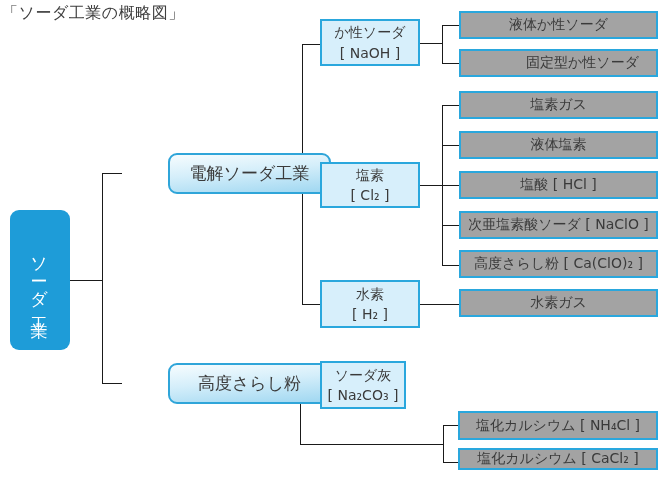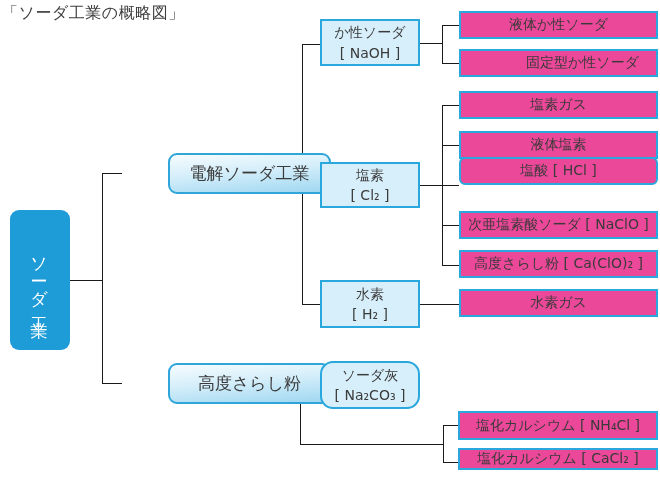--- a/index.html
+++ b/index.html
@@ -30,21 +30,21 @@
   }
   .lvl3{
     position:absolute;left:320px;width:100px;box-sizing:border-box;
     border:2px solid #2aa7dd;background:#d7effb;
     display:flex;flex-direction:column;align-items:center;justify-content:center;
     color:#3a3a3a;line-height:1.45;white-space:nowrap;
   }
   .lvl3 .name,.lvl3 .formula{font-size:14px;}
   .lvl4{
     position:absolute;left:459px;width:199px;height:28px;box-sizing:border-box;
-    border:2px solid #2aa7dd;background:#ec4899;
+    border:2px solid #2aa7dd;background:#a3a3a3;
     display:flex;align-items:center;justify-content:center;
     font-size:14px;color:#3a3a3a;white-space:nowrap;
   }
 </style>
 </head>
 <body>
 
 <div class="canvas">
 
   <div class="title">「ソーダ工業の概略図」</div>
@@ -92,29 +92,29 @@
     <span class="formula">[ NaOH ]</span>
   </div>
   <div class="lvl3" style="top:162px;height:46px;">
     <span class="name">塩素</span>
     <span class="formula">[ Cl₂ ]</span>
   </div>
   <div class="lvl3" style="top:280px;height:48px;">
     <span class="name">水素</span>
     <span class="formula">[ H₂ ]</span>
   </div>
-  <div class="lvl3" style="top:361px;height:48px;width:100px;border-radius:13px;">
+  <div class="lvl3" style="top:361px;height:48px;width:86px;">
     <span class="name">ソーダ灰</span>
     <span class="formula">[ Na₂CO₃ ]</span>
   </div>
 
   <div class="lvl4" style="top:11px;">液体か性ソーダ</div>
   <div class="lvl4" style="top:49px;padding-left:48px;">固定型か性ソーダ</div>
   <div class="lvl4" style="top:91px;">塩素ガス</div>
   <div class="lvl4" style="top:131px;">液体塩素</div>
-  <div class="lvl4" style="top:157px;border-radius:6px;">塩酸 [ HCl ]</div>
+  <div class="lvl4" style="top:171px;">塩酸 [ HCl ]</div>
   <div class="lvl4" style="top:211px;">次亜塩素酸ソーダ [ NaClO ]</div>
   <div class="lvl4" style="top:250px;">高度さらし粉 [ Ca(ClO)₂ ]</div>
   <div class="lvl4" style="top:289px;">水素ガス</div>
   <div class="lvl4" style="top:411px;left:458px;width:200px;height:29px;">塩化カルシウム [ NH₄Cl ]</div>
   <div class="lvl4" style="top:448px;left:458px;width:200px;height:22px;">塩化カルシウム [ CaCl₂ ]</div>
 
 </div>
 
 </body></html>

